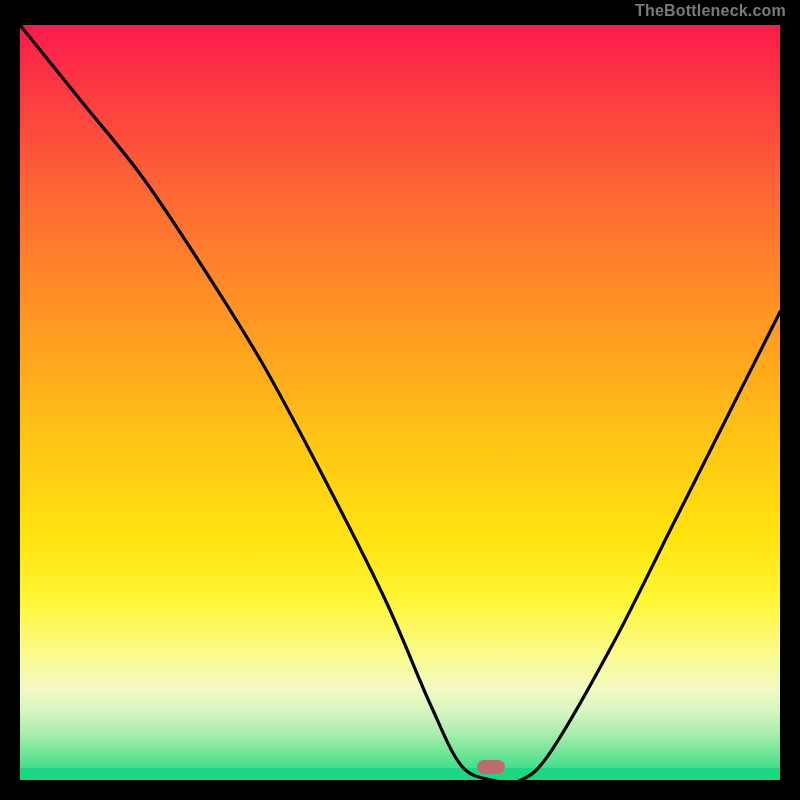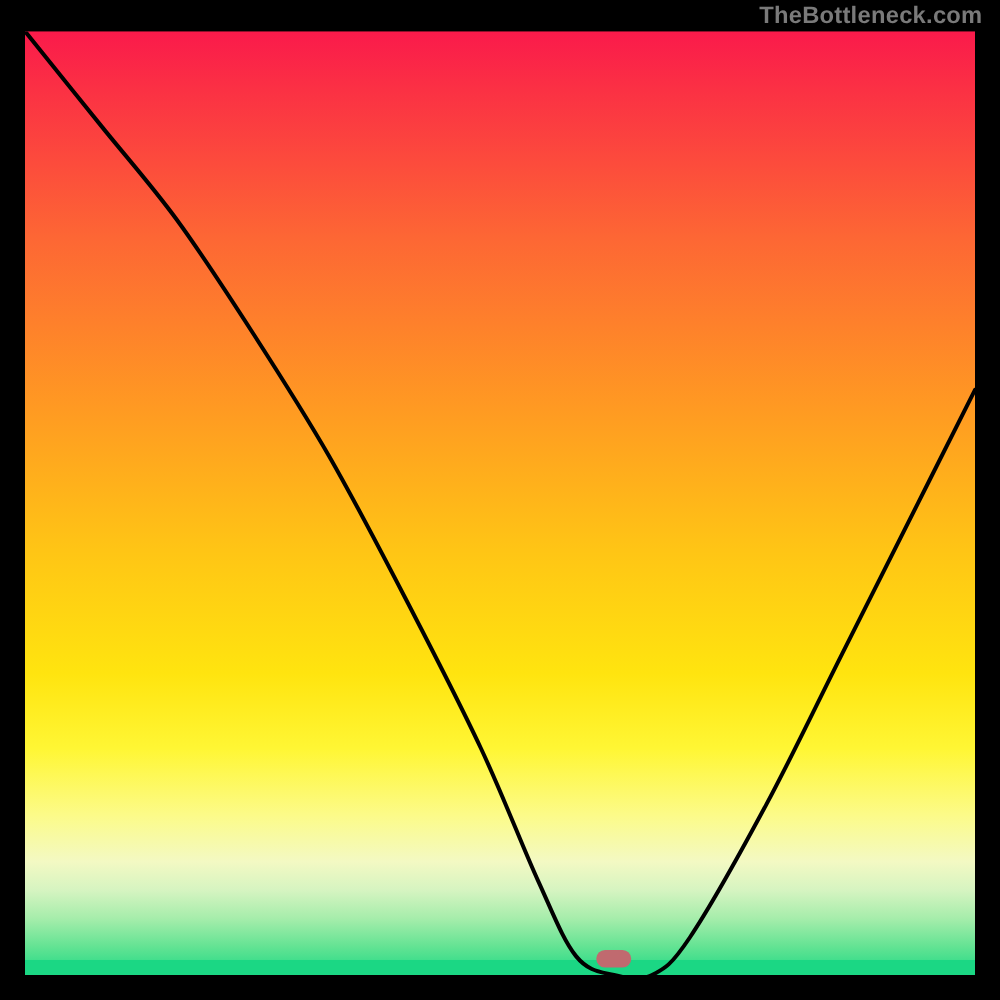--- a/index.html
+++ b/index.html
@@ -14,21 +14,21 @@
   .frame {
     position: relative;
     width: 800px;
     height: 800px;
   }
   .watermark {
     position: absolute;
     top: 2px;
     right: 14px;
     color: #7a7a7a;
-    font-size: 19px;
+    font-size: 16px;
     font-weight: 600;
     letter-spacing: 0.2px;
     z-index: 20;
   }
   .plot {
     position: absolute;
     left: 20px;
     top: 25px;
     width: 760px;
     height: 755px;

